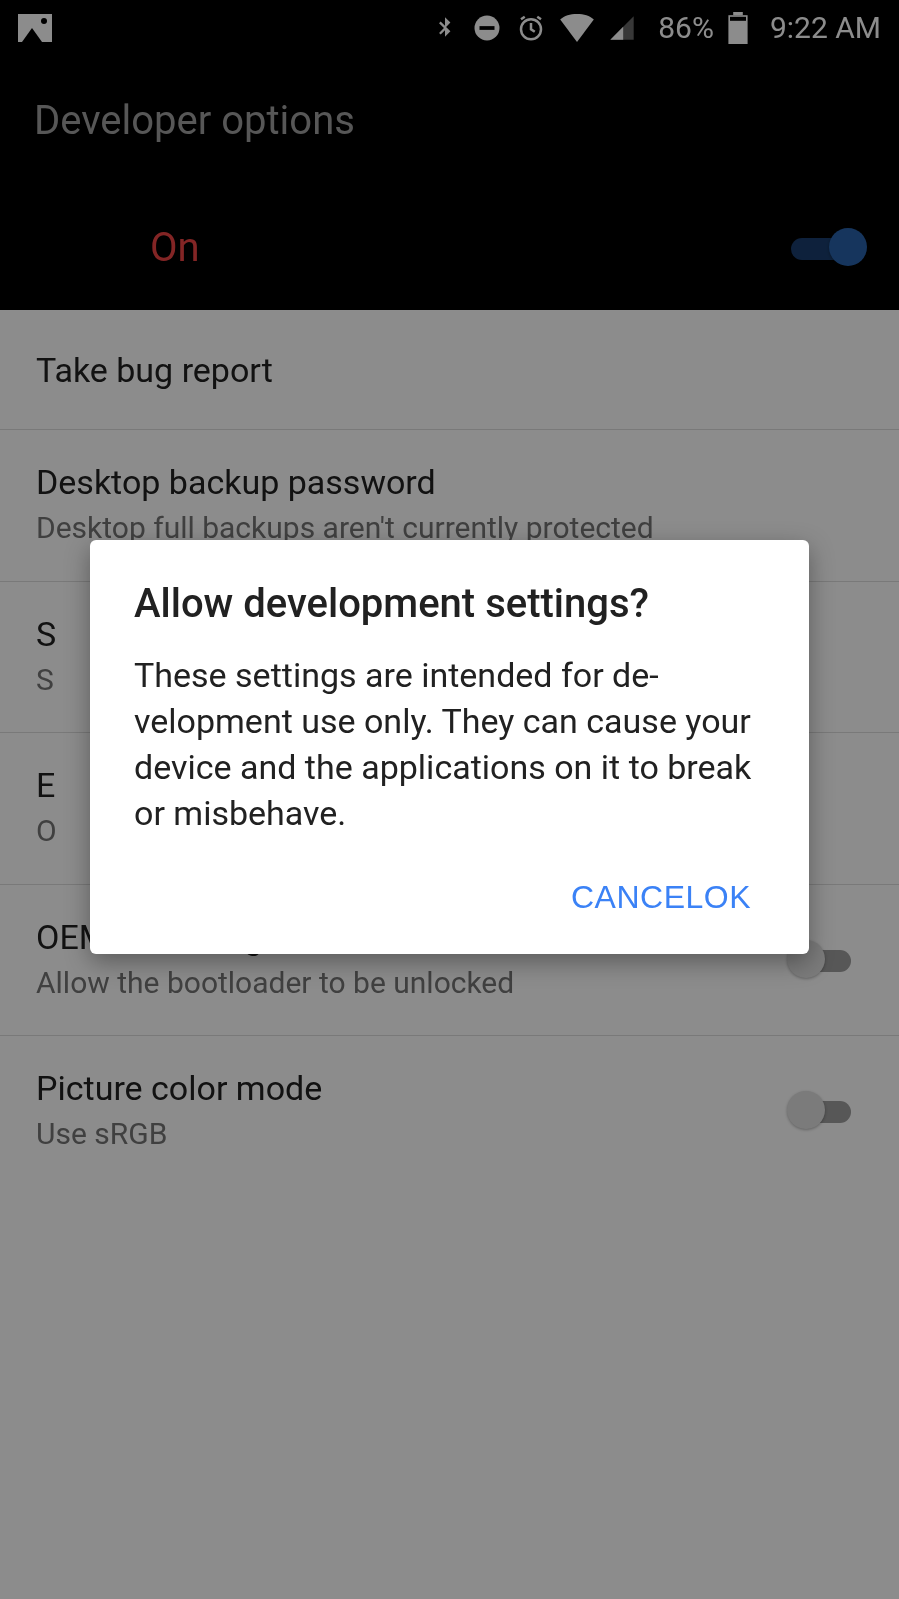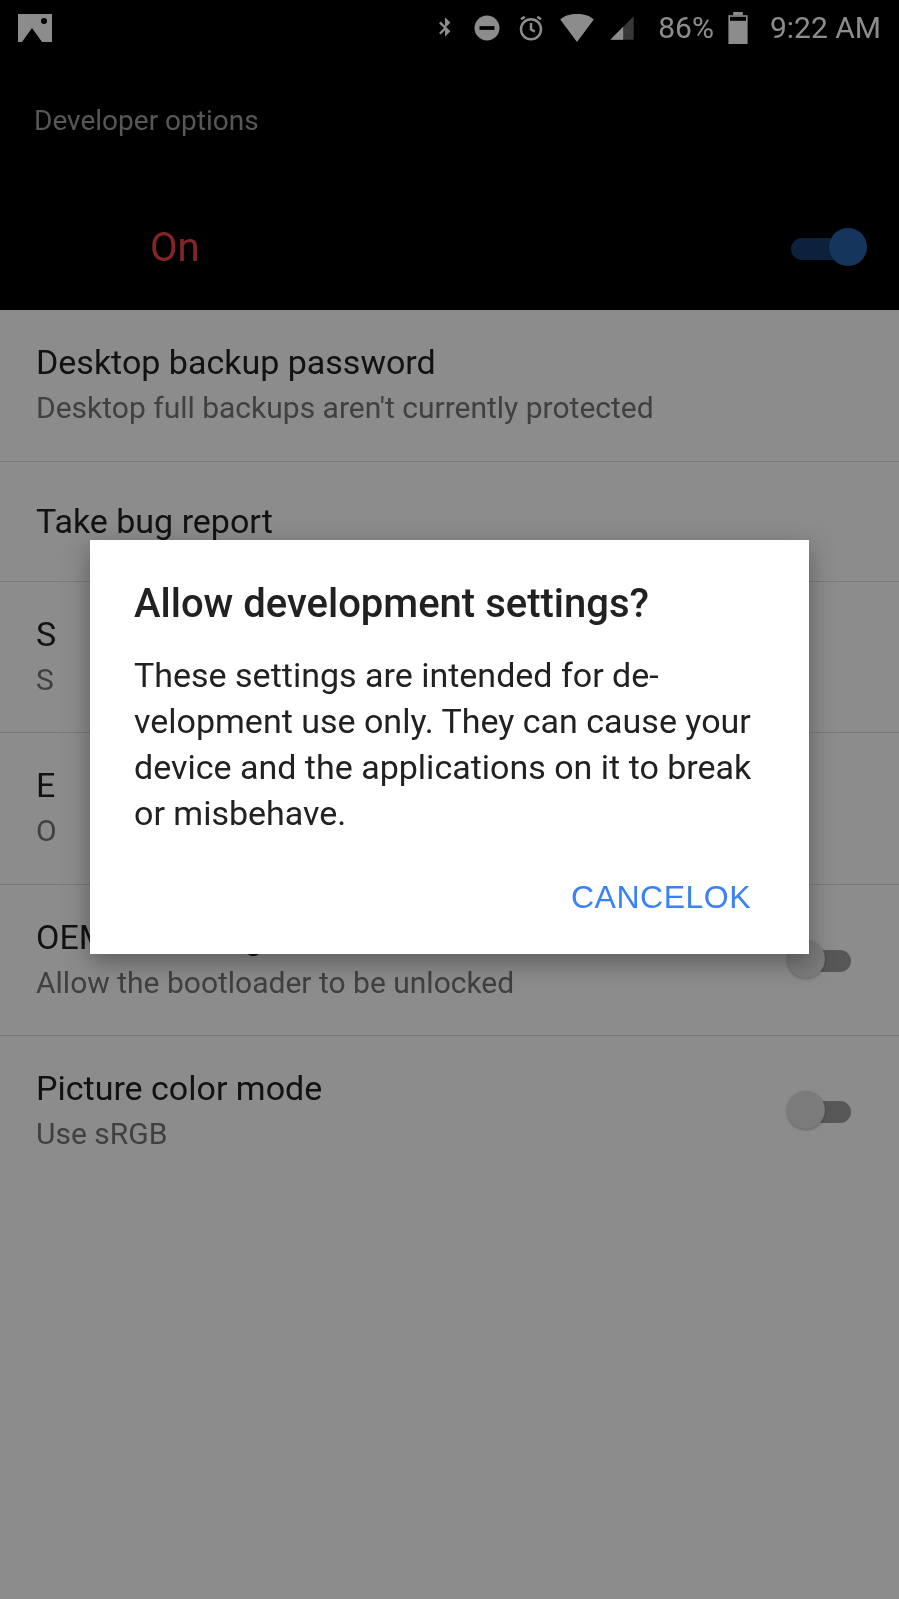--- a/index.html
+++ b/index.html
@@ -23,21 +23,21 @@
   .status-text { color: #ffffff; font-size: 30px; font-weight: 400; margin-left: 8px; }
 
   
   .header {
     height: 130px;
     background: #000000;
     display: flex;
     align-items: center;
     padding: 0 34px;
   }
-  .header-title { color: #9e9e9e; font-size: 28px; font-weight: 400; }
+  .header-title { color: #9e9e9e; font-size: 40px; font-weight: 400; }
 
   
   .master-row {
     height: 125px;
     background: #000000;
     display: flex;
     align-items: center;
     justify-content: space-between;
     padding: 0 36px 0 150px;
   }
@@ -81,21 +81,21 @@
   .scrim {
     position: absolute; inset: 0; background: rgba(0,0,0,0.45);
   }
 
   
   .dialog {
     position: absolute;
     left: 90px; right: 90px;
     top: 540px;
     background: #ffffff;
-    border-radius: 0;
+    border-radius: 6px;
     box-shadow: 0 8px 24px rgba(0,0,0,0.35);
     padding: 40px 44px 18px 44px;
   }
   .dialog-title { font-size: 40px; font-weight: 500; color: #212121; margin-bottom: 26px; }
   .dialog-body { font-size: 34px; color: #212121; line-height: 1.35; margin-bottom: 30px; margin-top: 12px; }
   .dialog-actions { display: flex; justify-content: flex-end; padding: 12px 14px 20px 0; }
   .dialog-btn { font-size: 32px; font-weight: 500; color: #3b82f6; letter-spacing: 0.5px; background: none; border: none; cursor: pointer; }
 
   
   .picture-icon {
@@ -156,28 +156,28 @@
   <span class="switch on">
     <span class="switch-track"></span>
       <span class="switch-thumb"></span>
   </span>
 </div>
 
 <div class="list">
 
   <div class="row">
     <div class="row-text">
+      <span class="row-title">Take bug report</span>
+    </div>
+  </div>
+
+  <div class="row">
+    <div class="row-text">
       <span class="row-title">Desktop backup password</span>
       <span class="row-sub">Desktop full backups aren't currently protected</span>
-    </div>
-  </div>
-
-  <div class="row">
-    <div class="row-text">
-      <span class="row-title">Take bug report</span>
     </div>
   </div>
 
   <div class="row">
     <div class="row-text">
       <span class="row-title">S</span>
       <span class="row-sub">S</span>
     </div>
   </div>
 

